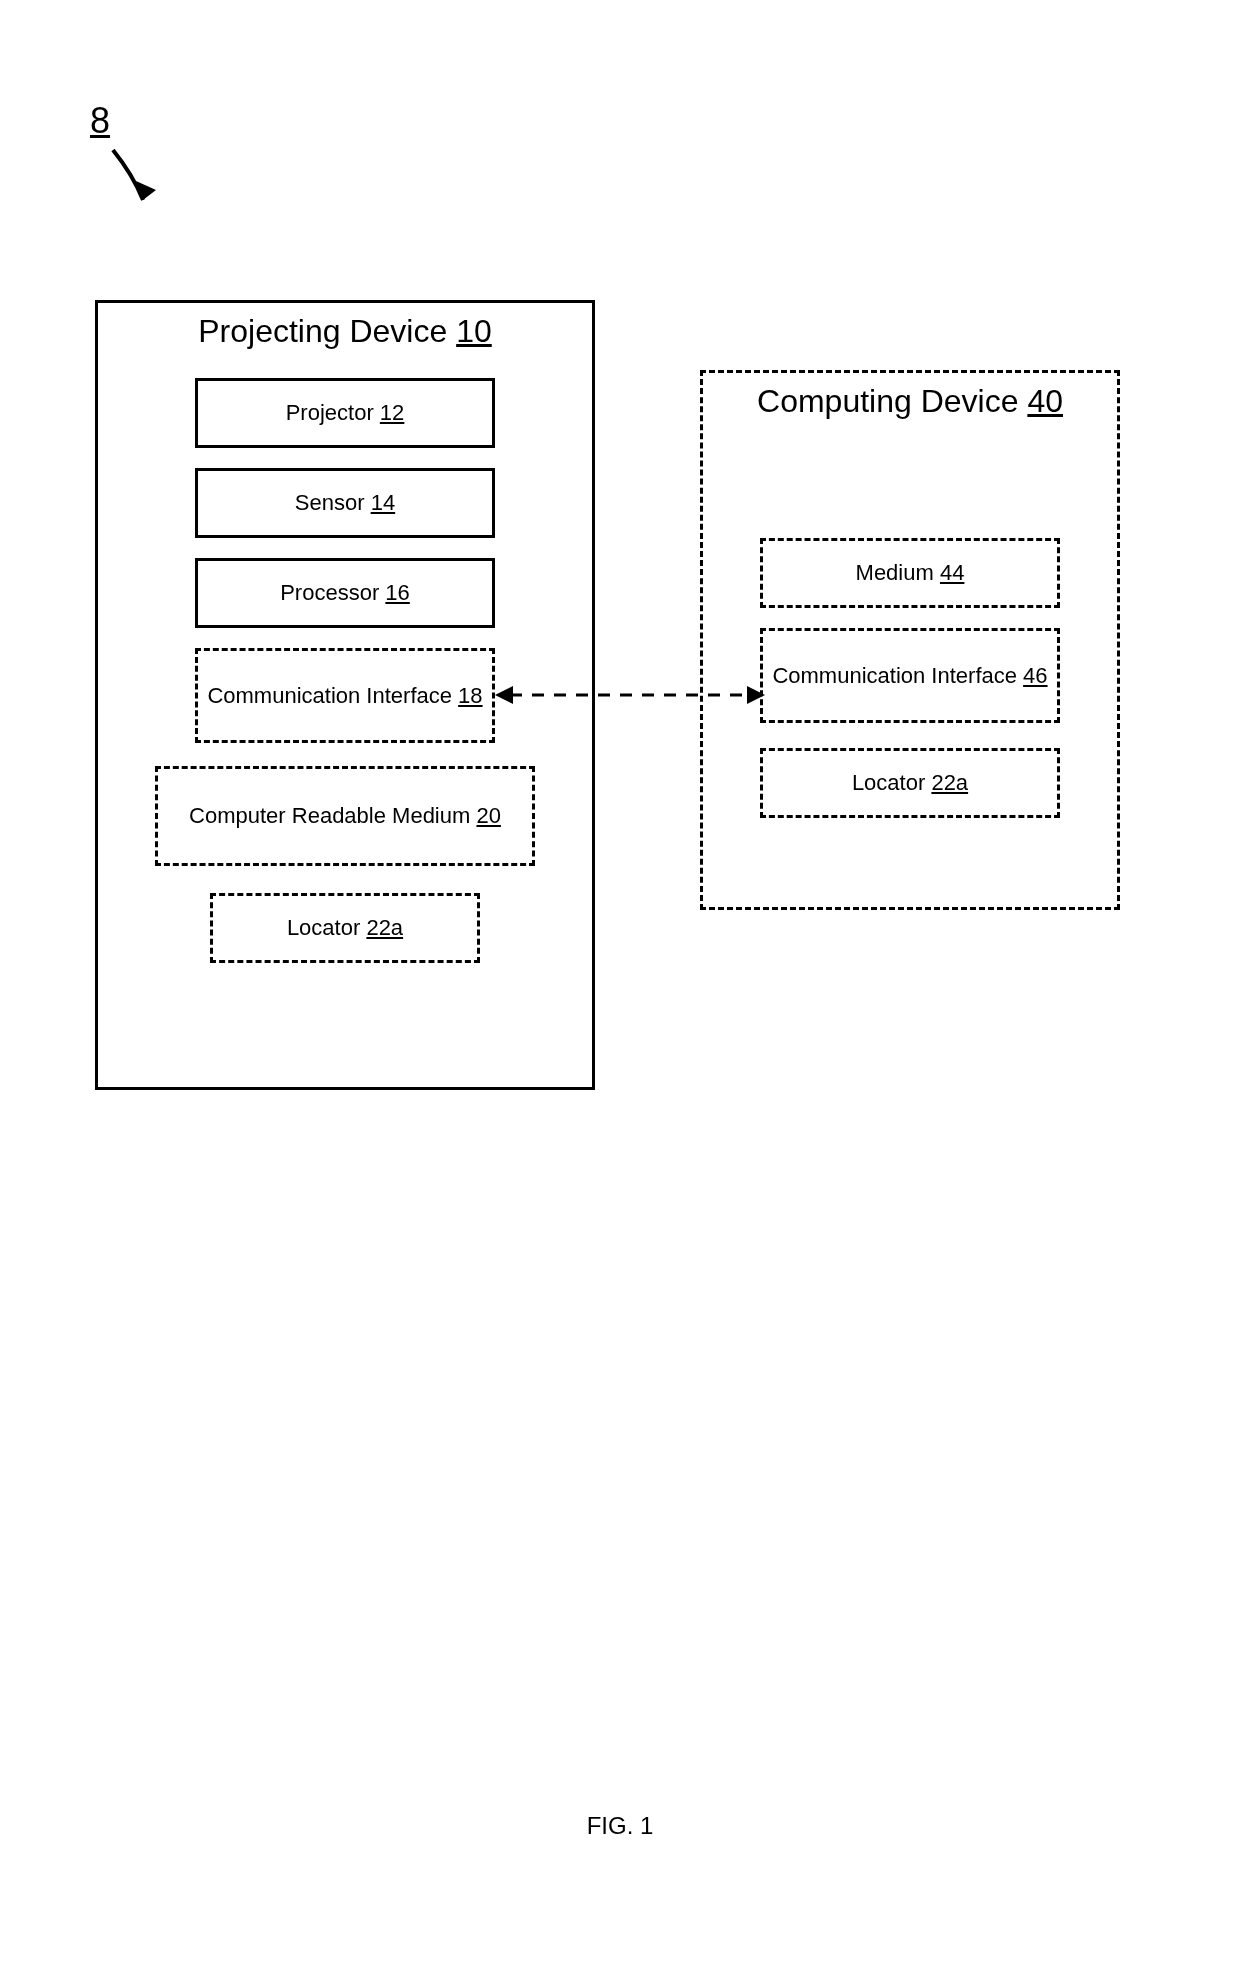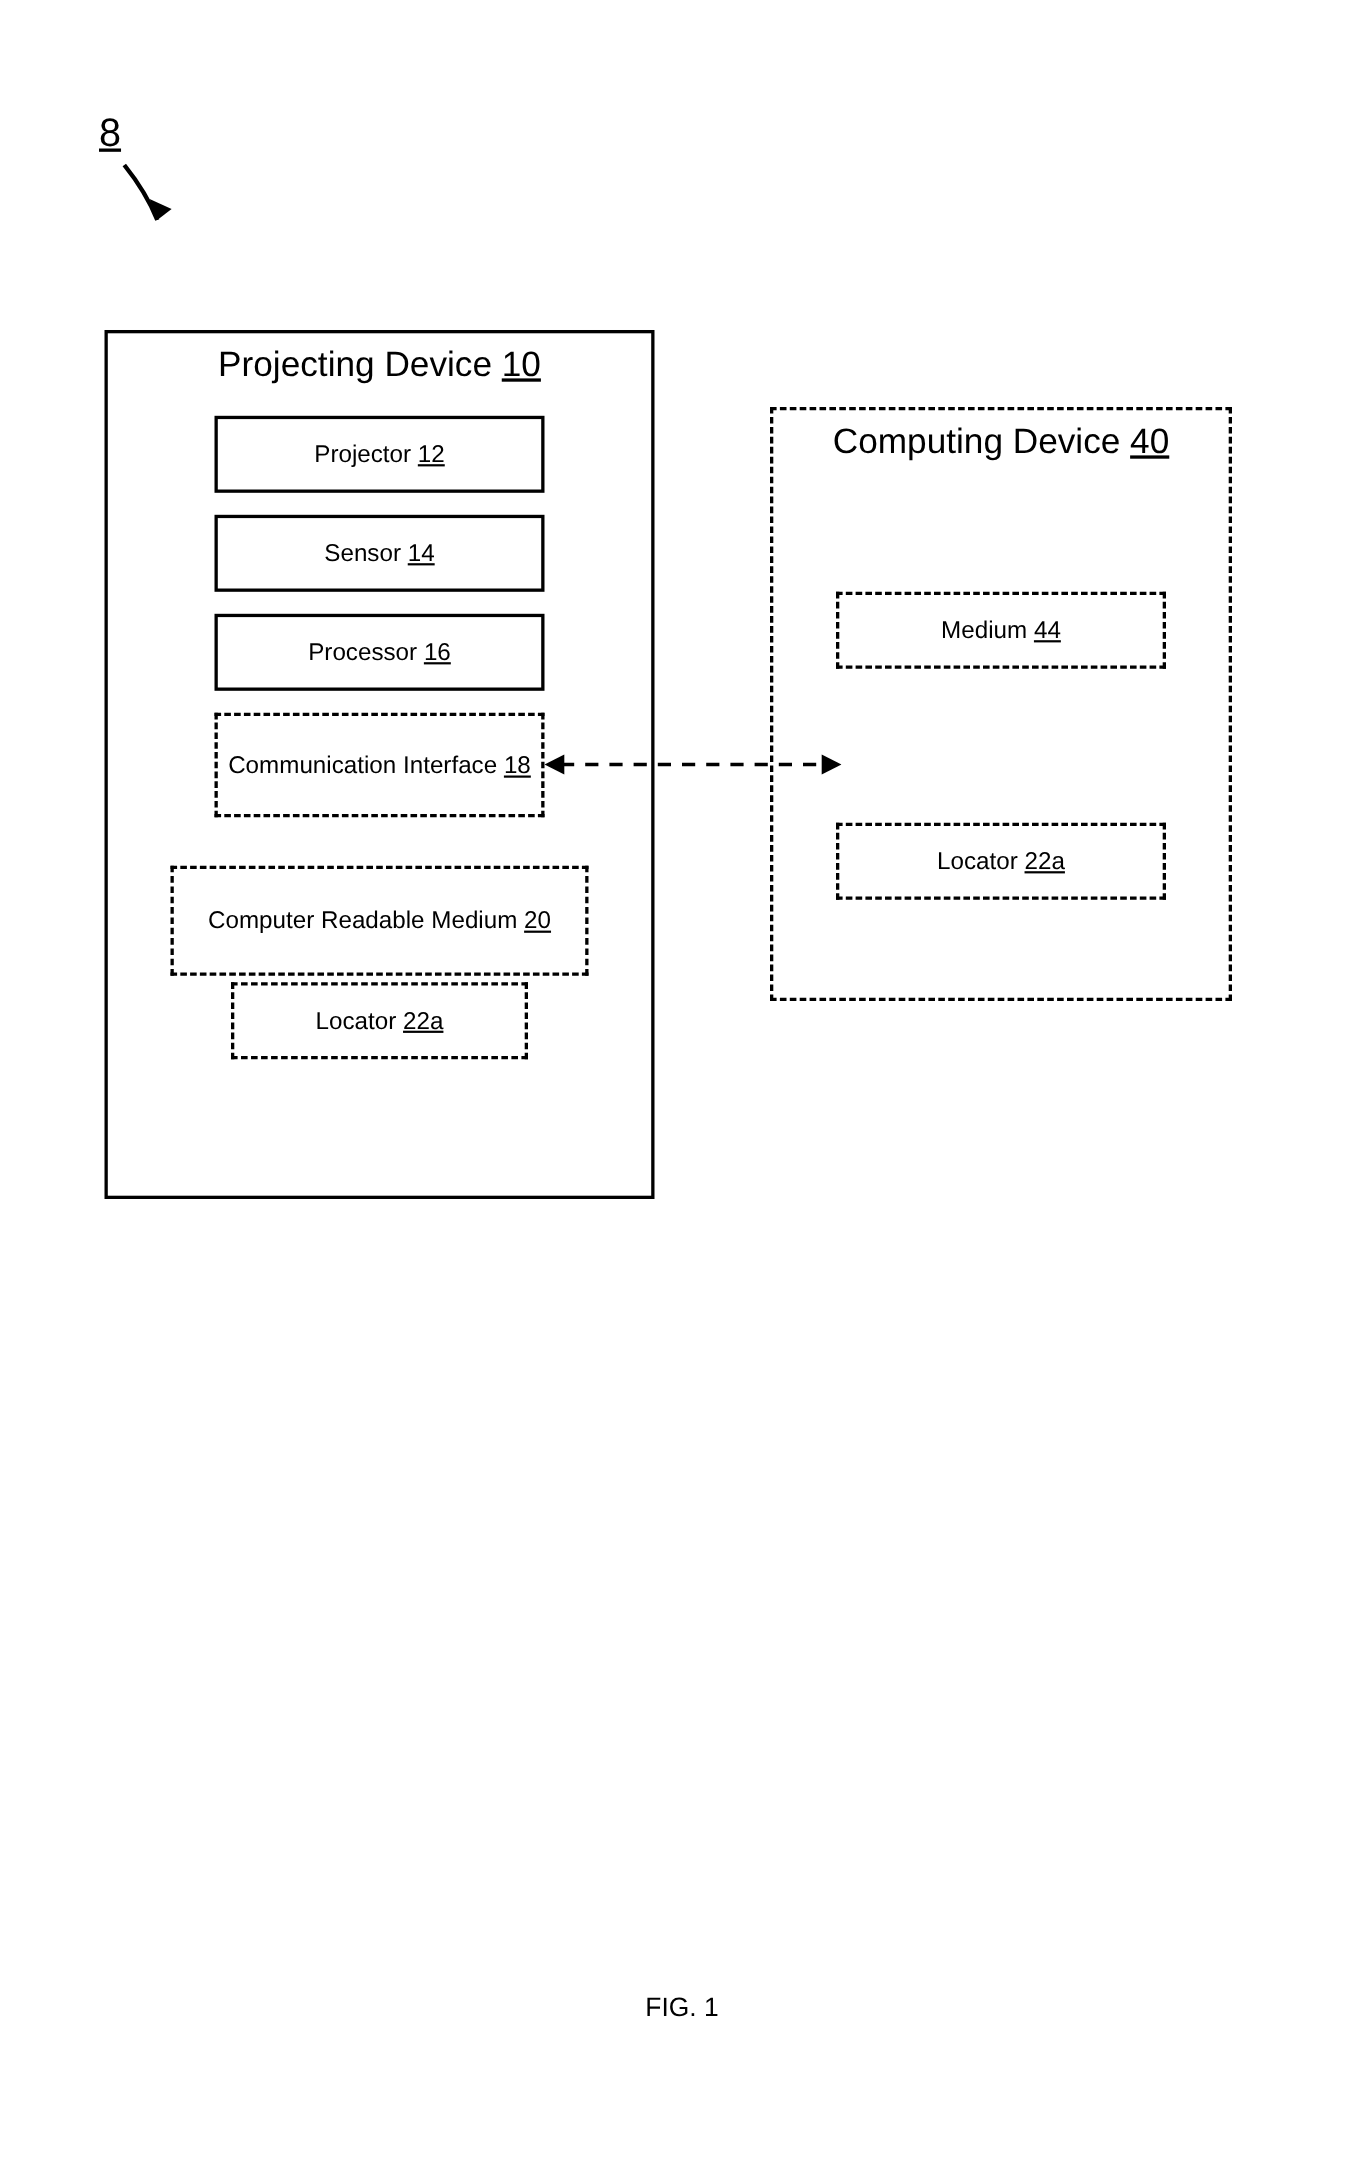--- a/index.html
+++ b/index.html
@@ -86,35 +86,38 @@
     </div>
     <div class="box box-solid" style="top:165px; width:300px; height:70px;">
       <span><span>Sensor</span> <span class="num">14</span></span>
     </div>
     <div class="box box-solid" style="top:255px; width:300px; height:70px;">
       <span><span>Processor</span> <span class="num">16</span></span>
     </div>
     <div class="box box-dashed" style="top:345px; width:300px; height:95px;">
       <span><span>Communication Interface</span> <span class="num">18</span></span>
     </div>
-    <div class="box box-dashed" style="top:484px; width:380px; height:100px;">
+    <div class="box box-dashed" style="top:463px; width:380px; height:100px;">
       <span><span>Computer Readable Medium</span> <span class="num">20</span></span>
     </div>
     <div class="box box-dashed" style="top:590px; width:270px; height:70px;">
       <span><span>Locator</span> <span class="num">22a</span></span>
     </div>
   </div>
 
   <div class="outer-dashed" style="left:700px; top:370px; width:420px; height:540px;">
     <div class="title">
       <span>Computing Device</span> <span class="num">40</span>
     </div>
 
     <div class="box box-dashed" style="top:165px; width:300px; height:70px;">
       <span><span>Medium</span> <span class="num">44</span></span>
+    </div>
+    <div class="box box-dashed" style="top:255px; width:300px; height:95px;">
+      <span><span>Communication Interface</span> <span class="num">46</span></span>
     </div>
     <div class="box box-dashed" style="top:375px; width:300px; height:70px;">
       <span><span>Locator</span> <span class="num">22a</span></span>
     </div>
   </div>
 
   <svg class="conn" style="left:495px; top:680px;" width="270" height="30">
     <line x1="15" y1="15" x2="255" y2="15" stroke="#000" stroke-width="3" stroke-dasharray="12 10"></line>
     <polygon points="0,15 18,6 18,24" fill="#000"></polygon>
     <polygon points="270,15 252,6 252,24" fill="#000"></polygon>

